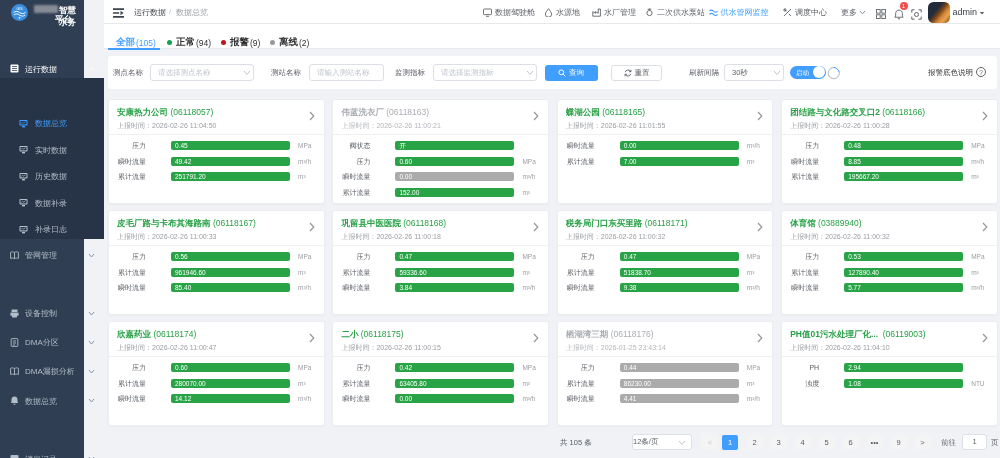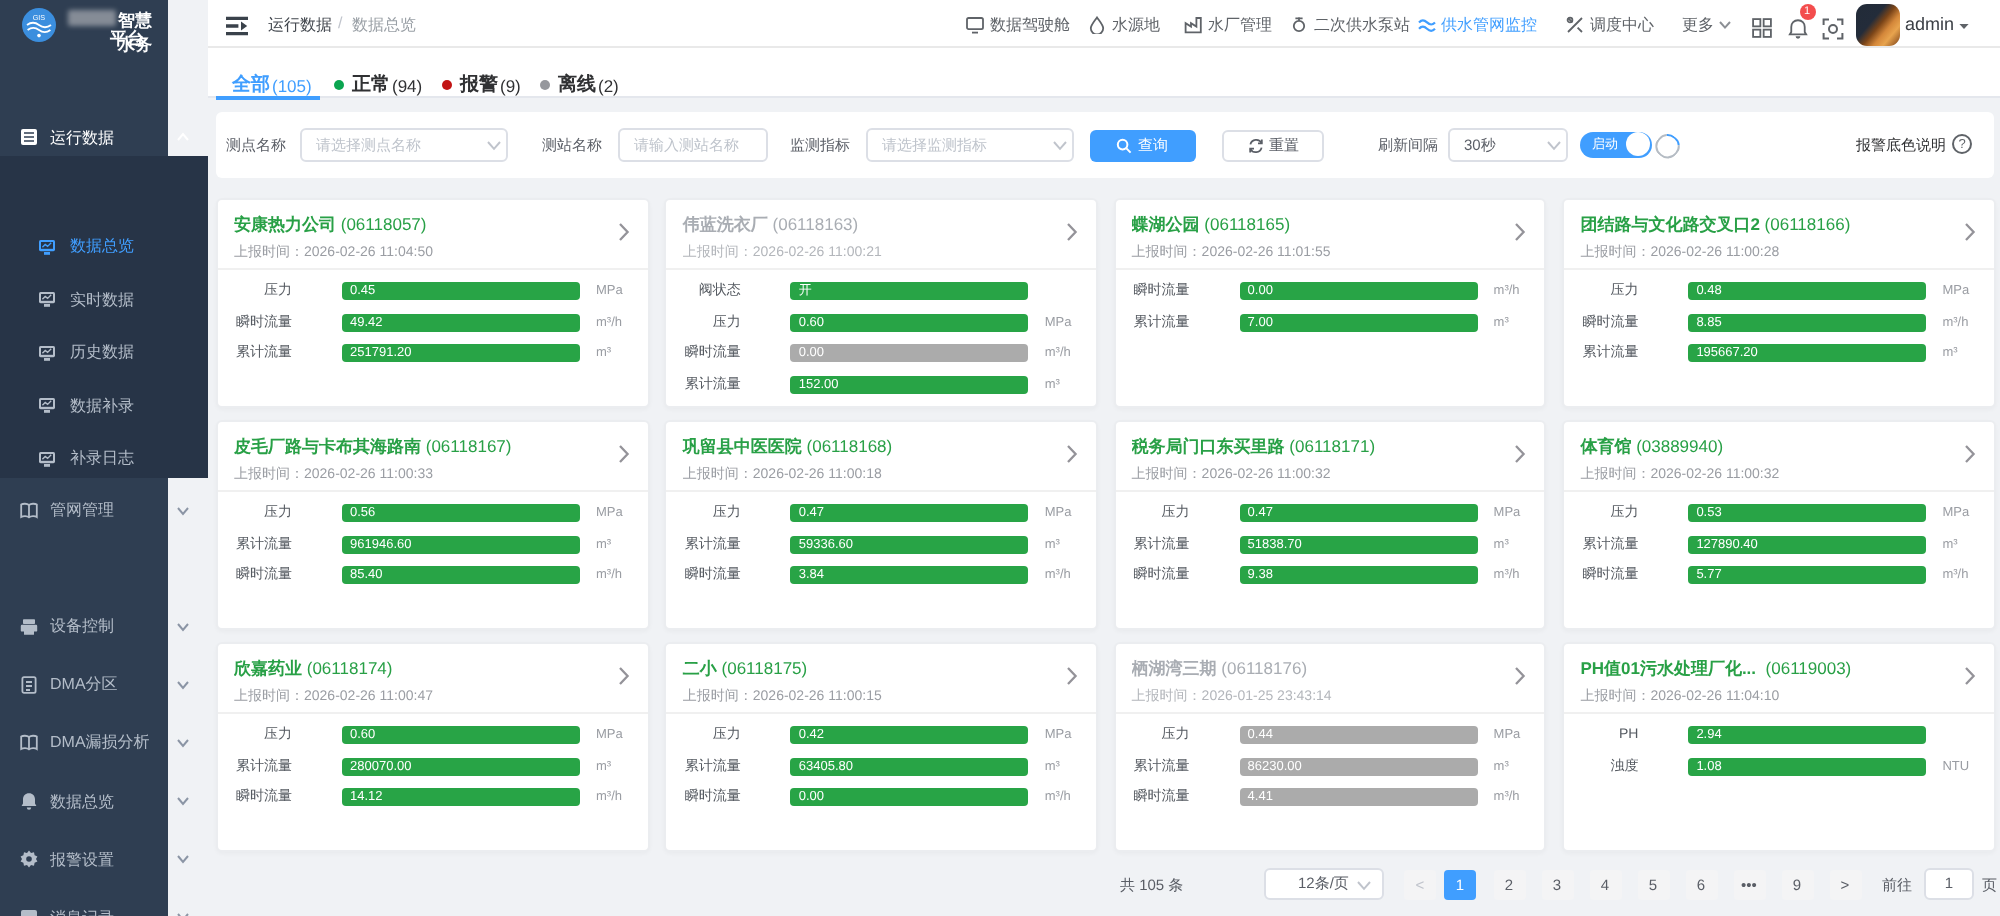--- a/index.html
+++ b/index.html
@@ -46,21 +46,21 @@
 .ctime { position:absolute; left:8px; top:20.5px; font-size:7px; }
 .arr { position:absolute; right:9px; top:11px; }
 .cdiv { position:absolute; left:0; top:33.6px; width:100%; border-top:1px solid #f0f0f0; }
 .crow { position:absolute; left:0; width:100%; height:9px; }
 .clab { position:absolute; left:0; width:37px; text-align:right; font-size:7px; color:#555a61; line-height:9px; white-space:nowrap; }
 .cbar { position:absolute; left:62px; width:119px; height:9px; border-radius:2px; color:#fff; font-size:6.5px; line-height:9px; padding-left:4px; }
 .cunit { position:absolute; left:189px; font-size:6.5px; color:#9a9da3; line-height:9px; }
 .pag { position:absolute; left:0; top:434px; width:1000px; height:16px; font-size:7.5px; color:#5a5e66; z-index:1; }
 .pag .t { position:absolute; top:4px; }
 .pbox { position:absolute; top:0.5px; width:16px; height:15px; background:#f4f4f5; border-radius:2px; text-align:center; line-height:15px; color:#5a5e66; }
-.psel { position:absolute; left:632px; top:0; width:60px; height:16px; border:1px solid #dcdfe6; border-radius:3px; background:#fff; font-size:7.5px; color:#5a5e66; line-height:14px; padding-left:16px; }
+.psel { position:absolute; left:632px; top:0; width:60px; height:16px; border:1px solid #dcdfe6; border-radius:3px; background:#fff; font-size:7.5px; color:#5a5e66; line-height:14px; padding-left:0; }
 .pinp { position:absolute; left:962px; top:0; width:25px; height:16px; border:1px solid #dcdfe6; border-radius:3px; background:#fff; text-align:center; line-height:14px; }
 </style></head>
 <body>
 <div class="sidebar">
     <svg class="logo" width="17" height="17" viewBox="0 0 17 17">
       <circle cx="8.5" cy="8.5" r="8.5" fill="#3b8ede"></circle>
       <text x="8.5" y="6" font-size="3.6" fill="#fff" text-anchor="middle" font-family="Liberation Sans">GIS</text>
       <path d="M2.5 8.5c2-1.5 4-1.5 6 0s4 1.5 6 0" stroke="#fff" stroke-width="0.9" fill="none"></path>
       <path d="M2.8 11c2-1.5 3.7-1.5 5.7 0s3.7 1.5 5.7 0" stroke="#fff" stroke-width="0.9" fill="none"></path>
       <circle cx="8.5" cy="13.8" r="0.9" fill="#fff"></circle>
@@ -191,32 +191,20 @@
     <div class="pitem" style="top:386.0px;color:#b4bdc9">
       <svg class="mi" style="left:10px;top:10px" width="9" height="9" viewBox="0 0 9 9">
         <path d="M4.5 0.6c-1.8 0-3 1.3-3 3v2.2L0.8 7h7.4L7.5 5.8V3.6c0-1.7-1.2-3-3-3z" fill="#b4bdc9"></path>
         <path d="M3.4 7.8a1.1 1.1 0 0 0 2.2 0z" fill="#b4bdc9"></path>
       </svg>
       <span class="ptxt">数据总览</span>
       <svg class="chev" width="7" height="5" viewBox="0 0 7 5">
         <polyline points="1,1 3.5,4 6,1" fill="none" stroke="#8b95a5" stroke-width="1"></polyline>
       </svg>
     </div>
-    <div class="pitem" style="top:415.1px;color:#b4bdc9">
-      <svg class="mi" style="left:10px;top:10px" width="9" height="9" viewBox="0 0 9 9">
-        <g fill="#b4bdc9">
-          <path d="M4.5 0.3l1 1.2 1.5-0.4 0.3 1.5 1.4 0.6-0.7 1.3 0.7 1.3-1.4 0.6-0.3 1.5-1.5-0.4-1 1.2-1-1.2-1.5 0.4-0.3-1.5-1.4-0.6 0.7-1.3-0.7-1.3 1.4-0.6 0.3-1.5 1.5 0.4z"></path>
-        </g>
-        <circle cx="4.5" cy="4.5" r="1.4" fill="#2f3e52"></circle>
-      </svg>
-      <span class="ptxt">报警设置</span>
-      <svg class="chev" width="7" height="5" viewBox="0 0 7 5">
-        <polyline points="1,1 3.5,4 6,1" fill="none" stroke="#8b95a5" stroke-width="1"></polyline>
-      </svg>
-    </div>
     <div class="pitem" style="top:444.2px;color:#b4bdc9">
       <svg class="mi" style="left:10px;top:10px" width="9" height="9" viewBox="0 0 9 9">
         <g fill="#b4bdc9">
           <rect x="0.5" y="1" width="8" height="5.5" rx="1"></rect>
           <path d="M2.5 6.5L2.5 8.5 5 6.5z"></path>
         </g>
       </svg>
       <span class="ptxt">消息记录</span>
       <svg class="chev" width="7" height="5" viewBox="0 0 7 5">
         <polyline points="1,1 3.5,4 6,1" fill="none" stroke="#8b95a5" stroke-width="1"></polyline>

